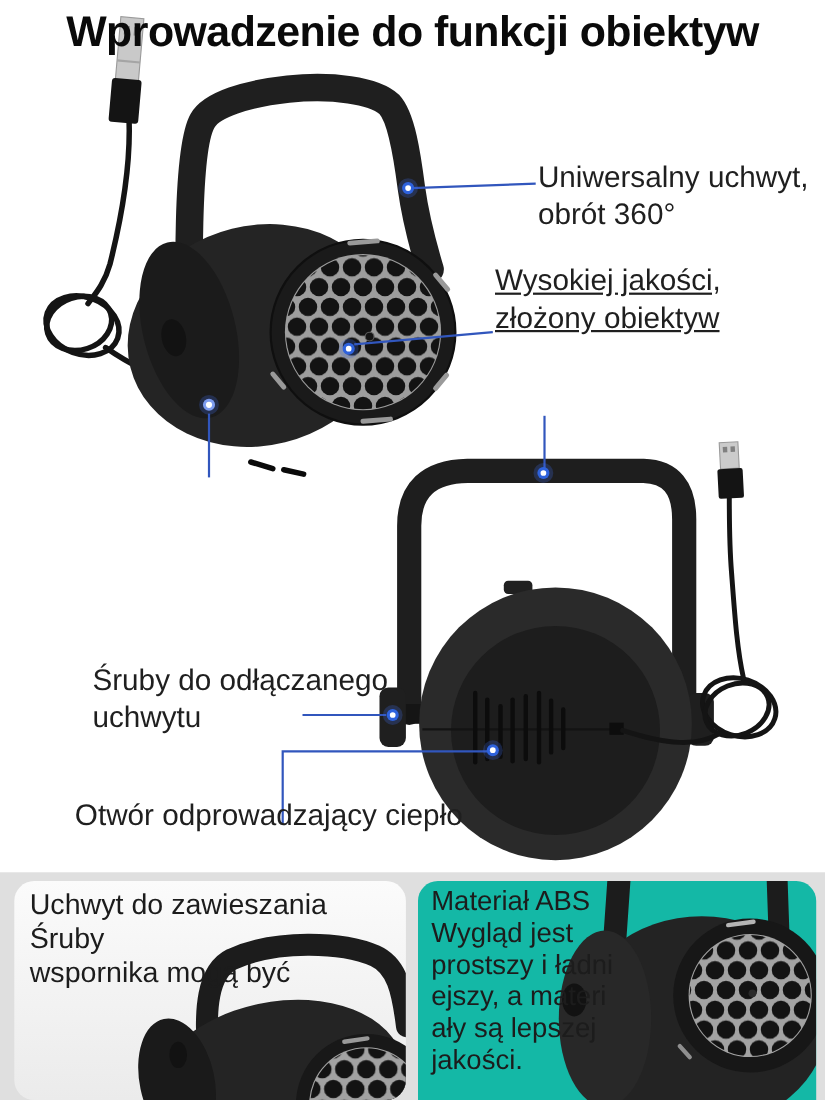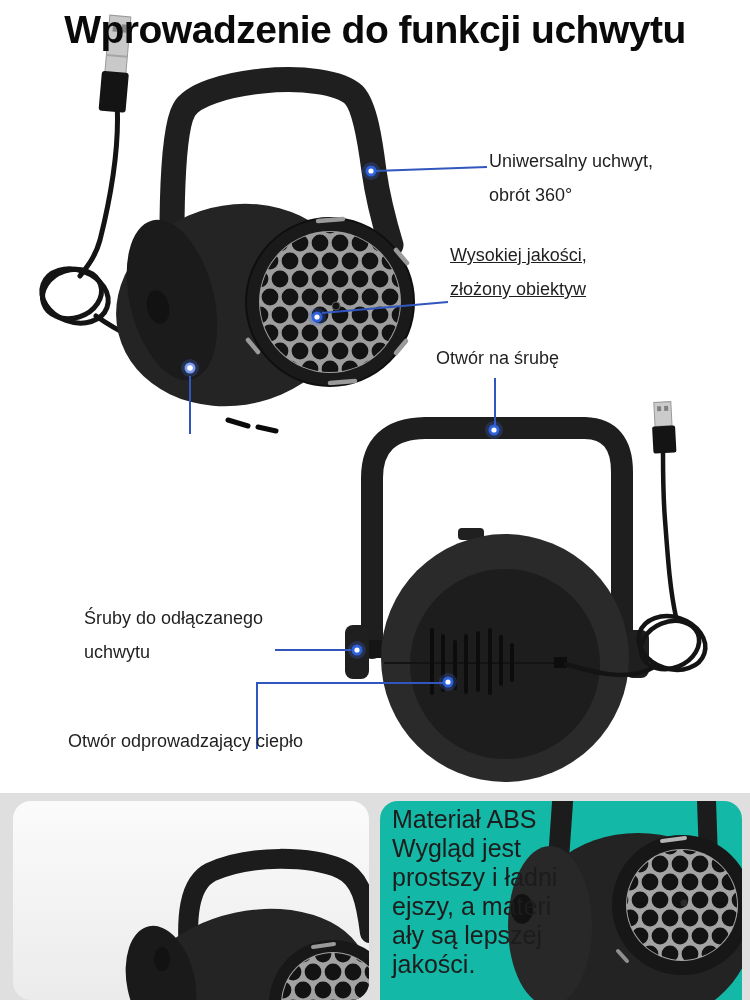--- a/index.html
+++ b/index.html
@@ -1,21 +1,21 @@
 <!DOCTYPE html>
 <html><head>
 <meta charset="utf-8">
 <style>
   html,body{margin:0;padding:0;background:#fff;}
   .page{position:relative;width:750px;height:1000px;background:#ffffff;overflow:hidden;
         font-family:"Liberation Sans", sans-serif;}
   .title{position:absolute;top:8px;left:0;width:750px;text-align:center;
          font-size:39px;font-weight:bold;color:#0a0a0a;letter-spacing:-0.5px;z-index:3;}
   .main-art{position:absolute;left:0;top:0;z-index:1;}
-  .callout{position:absolute;font-size:18px;color:#1f1f1f;line-height:34px;
+  .callout{position:absolute;font-size:27px;color:#1f1f1f;line-height:34px;
            white-space:pre-line;z-index:2;}
   #c-handle{left:489px;top:144px;}
   #c-lens{left:450px;top:238px;text-decoration:underline;}
   #c-screw{left:436px;top:341px;}
   #c-motor{left:26px;top:445px;}
   #c-bracket{left:84px;top:601px;}
   #c-heat{left:51px;top:724px;margin-left:17px;}
   .bottom-band{position:absolute;left:0;top:793px;width:750px;height:207px;
                background:#dfdfdf;z-index:4;}
   .card{position:absolute;overflow:hidden;border-radius:18px;}
@@ -155,27 +155,26 @@
           <circle r="2.6" fill="#ffffff"></circle>
       </g>
       <g transform="translate(448,682)">
         <circle r="9" fill="rgba(62,108,230,0.25)"></circle>
           <circle r="5.5" fill="#2e62dd"></circle>
           <circle r="2.6" fill="#ffffff"></circle>
       </g>
     </g>
   </svg>
 
-  <div class="title">Wprowadzenie do funkcji uchwytu</div>
+  <div class="title">Wprowadzenie do funkcji obiektyw</div>
 
   <div class="callout" id="c-handle">Uniwersalny uchwyt,
 obrót 360°</div>
   <div class="callout" id="c-lens">Wysokiej jakości,
 złożony obiektyw</div>
-  <div class="callout" id="c-screw">Otwór na śrubę</div>
   <div class="callout" id="c-bracket">Śruby do odłączanego
 uchwytu</div>
   <div class="callout" id="c-heat">Otwór odprowadzający ciepło</div>
 
   <div class="bottom-band">
 
     <div class="card card-left">
       <svg width="356" height="199" viewBox="0 0 356 199">
         <defs>
           <pattern id="hexL" width="20" height="36" patternUnits="userSpaceOnUse">
@@ -189,20 +188,22 @@
         <ellipse cx="238" cy="188" rx="118" ry="78" transform="rotate(-12 238 188)" fill="#242424"></ellipse>
         <ellipse cx="148" cy="182" rx="34" ry="58" transform="rotate(-12 148 182)" fill="#1a1a1a"></ellipse>
         <ellipse cx="149" cy="158" rx="8" ry="12" fill="#121212"></ellipse>
         <g>
           <circle cx="320" cy="203" r="64" fill="#181818"></circle>
           <circle cx="320" cy="203" r="52" fill="#a2a2a2"></circle>
           <circle cx="320" cy="203" r="51" fill="url(#hexL)"></circle>
           <line x1="300" y1="146" x2="321" y2="143" stroke="#9a9a9a" stroke-width="4" stroke-linecap="round"></line>
         </g>
       </svg>
+      <div class="card-text">Uchwyt do zawieszania Śruby
+wspornika mogą być</div>
     </div>
 
     <div class="card card-right">
       <svg width="362" height="199" viewBox="0 0 362 199">
         <defs>
           <pattern id="hexR" width="20" height="36" patternUnits="userSpaceOnUse">
             <circle cx="10" cy="9" r="8.4" fill="#131313"></circle>
             <circle cx="0" cy="27" r="8.4" fill="#131313"></circle>
             <circle cx="20" cy="27" r="8.4" fill="#131313"></circle>
           </pattern>

